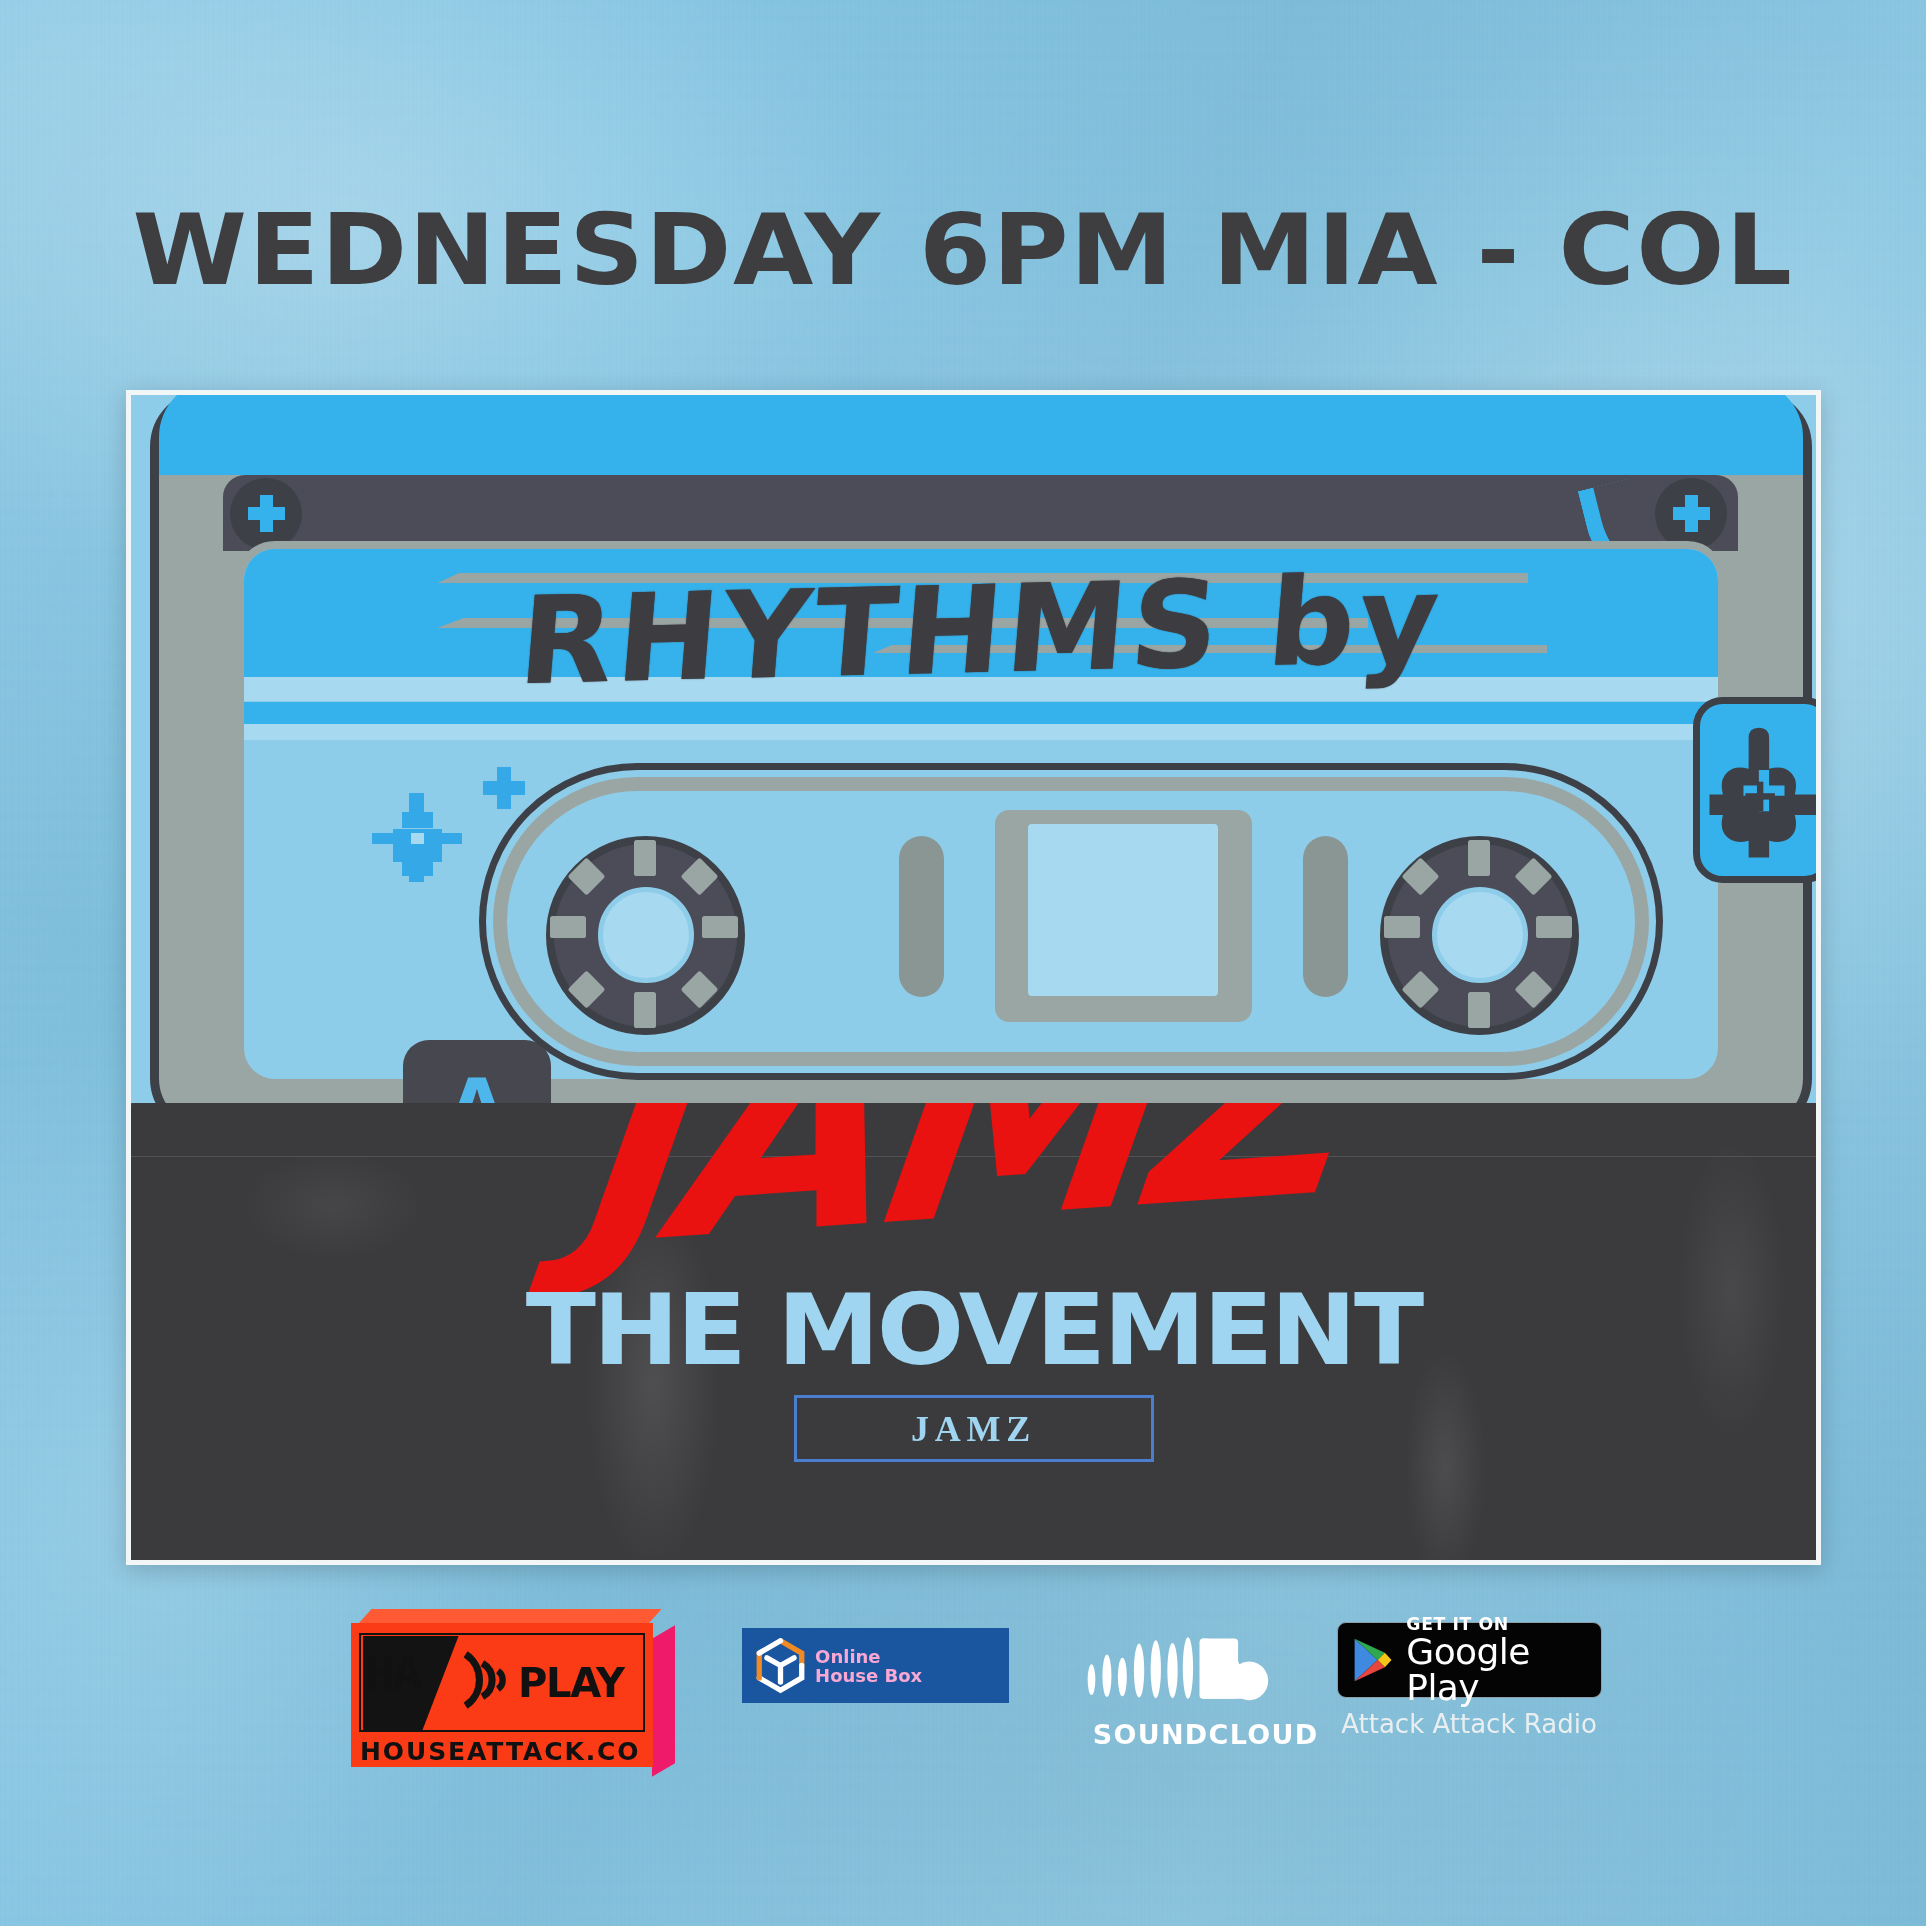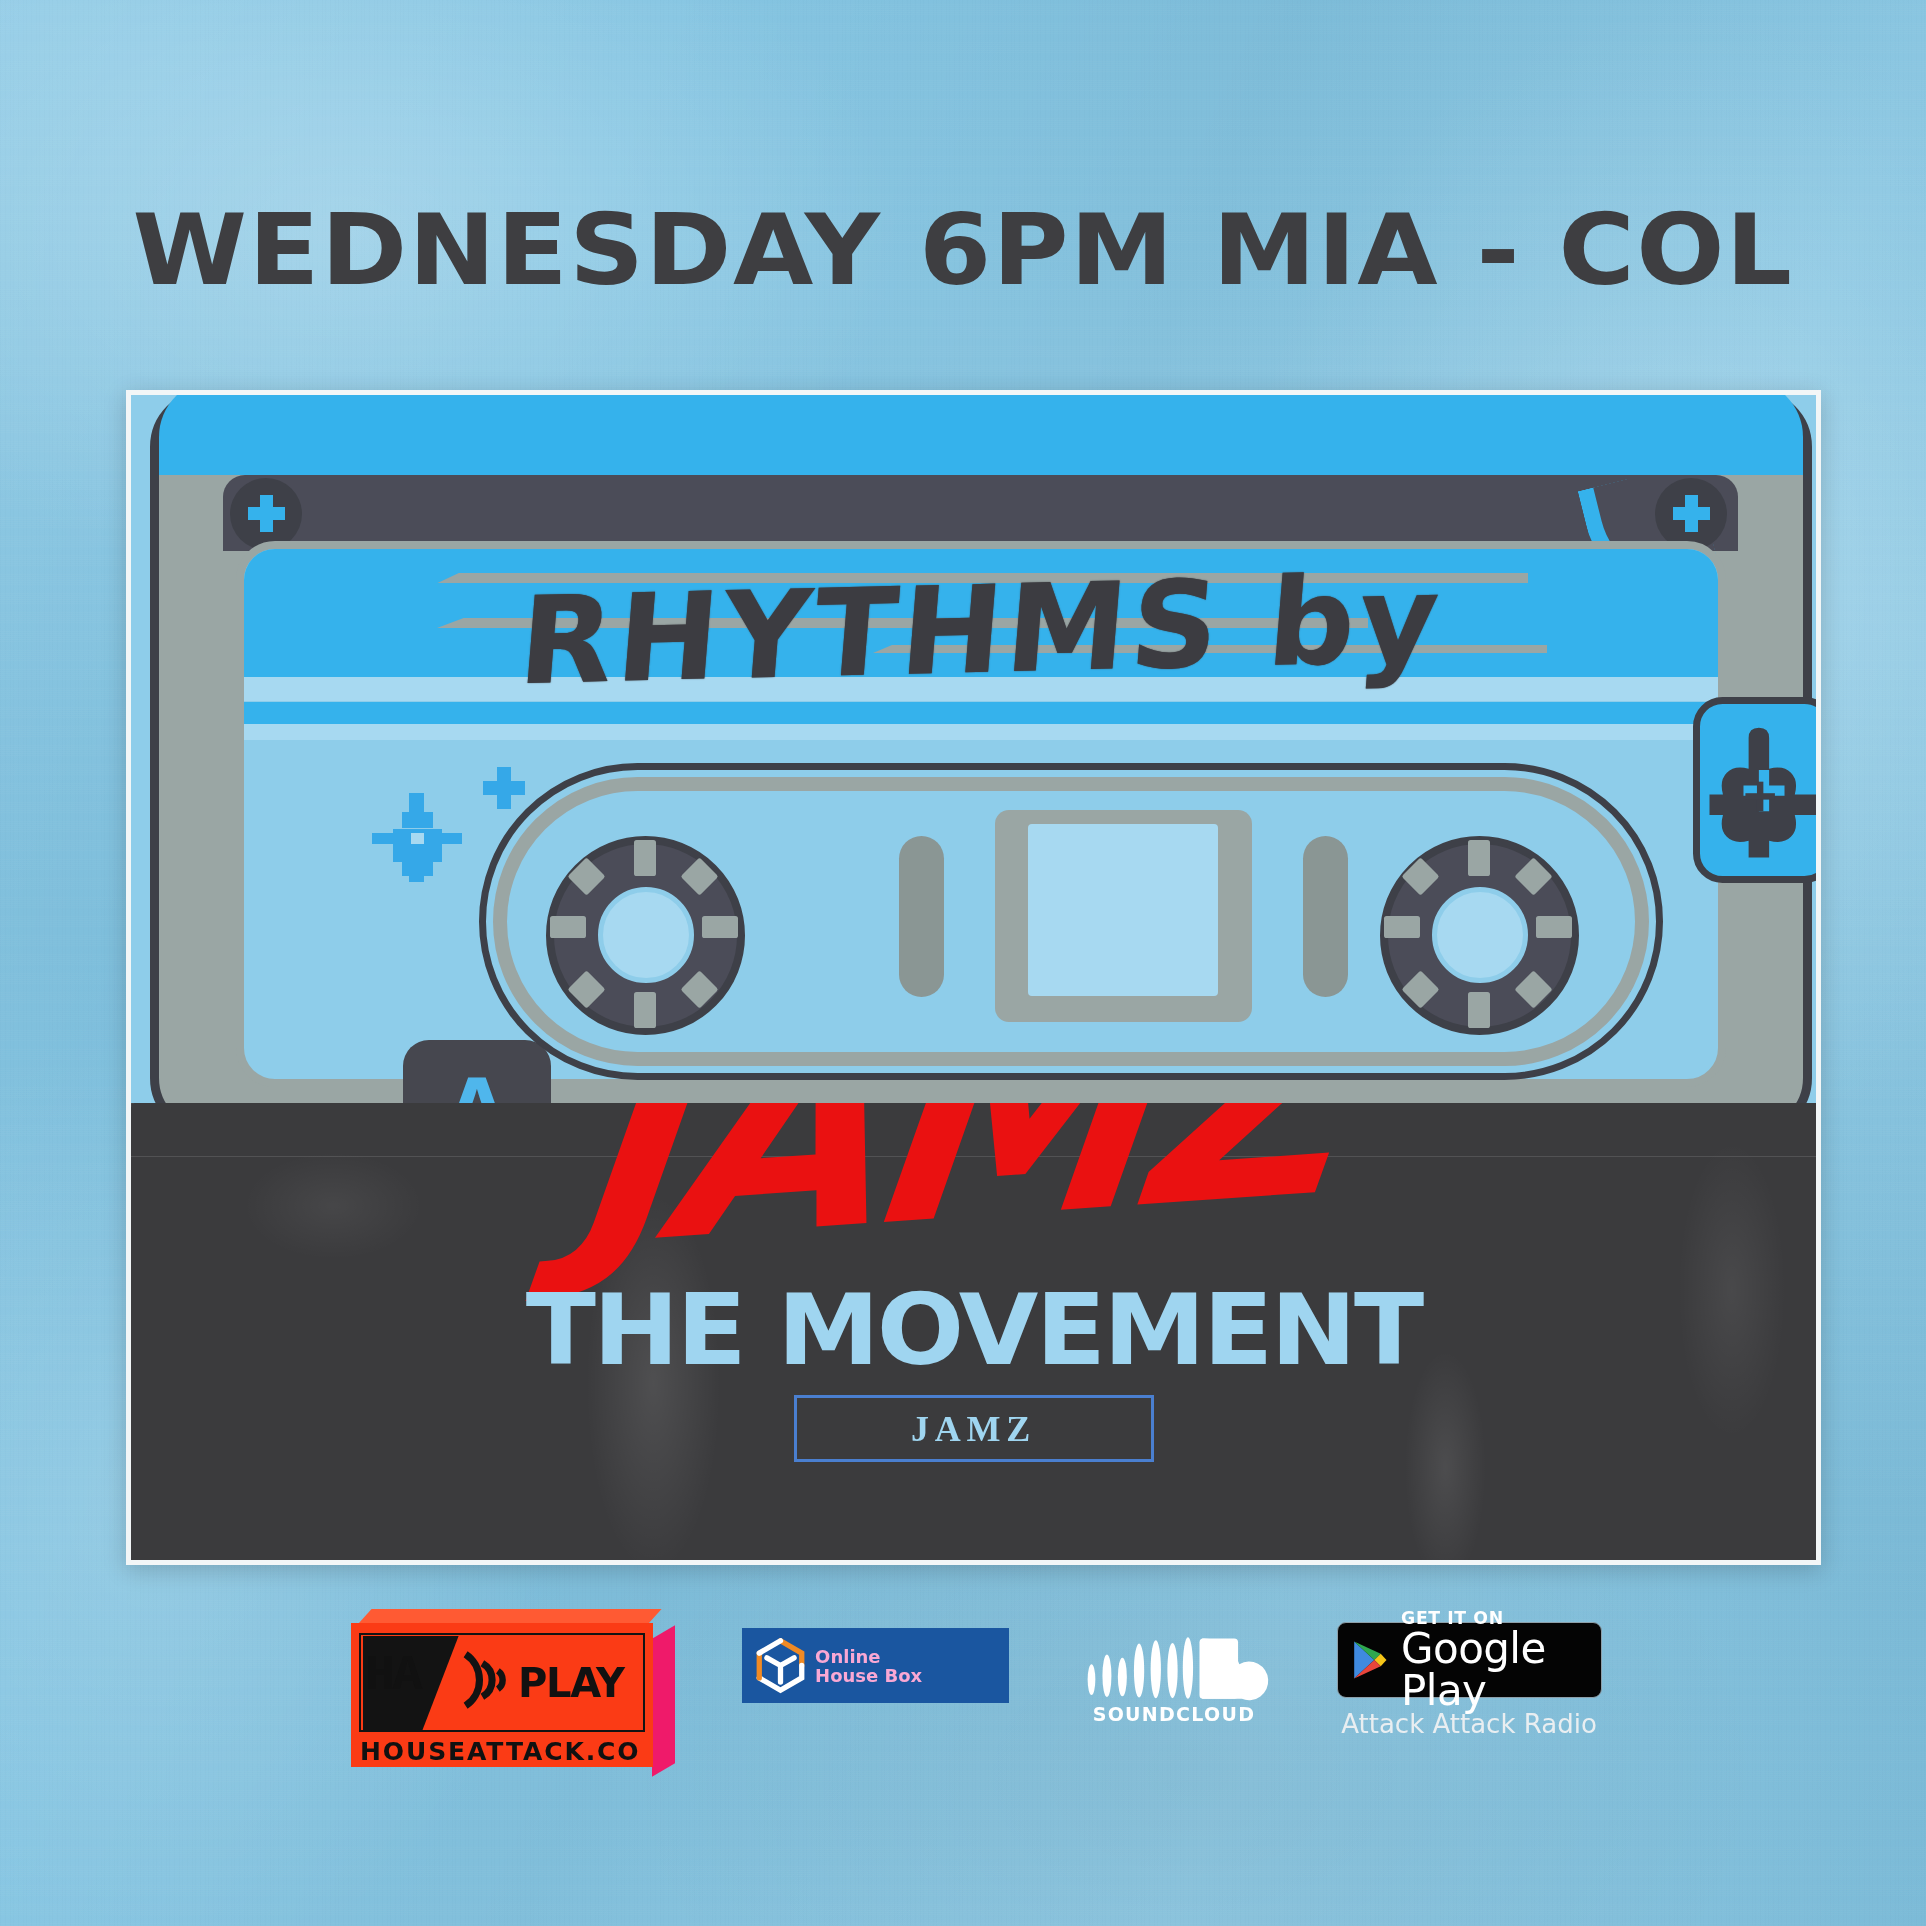--- a/index.html
+++ b/index.html
@@ -222,25 +222,25 @@
   #ha-radio .inner{position:absolute;left:7.7px;top:10.3px;width:286px;height:99px;border:2.6px solid #131313;box-sizing:border-box;}
   #ha-radio .ha{position:absolute;left:14px;top:24.4px;color:#111;font-weight:bold;font-size:50px;font-family:Liberation Mono, monospace;letter-spacing:-2.6px;}
   #ha-radio .radio{position:absolute;left:167px;top:37px;color:#111;font-weight:bold;font-size:40px;font-family:"DejaVu Sans",sans-serif;letter-spacing:-1.3px;}
   #ha-radio .domain{position:absolute;left:9px;top:114px;color:#111;font-weight:bold;font-size:25px;letter-spacing:1.9px;font-family:"DejaVu Sans",sans-serif;}
   #ha-radio .blackwedge{position:absolute;left:11.6px;top:13px;width:96px;height:95px;background:#131313;clip-path:polygon(0 0,100% 0,62% 100%,0 100%);}
   
   #orb{position:absolute;left:742px;top:10.3px;width:267px;height:75px;background:#1a56a0;display:flex;align-items:center;}
   #orb .txt{color:#f9a8d4;font-weight:bold;font-size:18px;line-height:1.06;font-family:"DejaVu Sans",sans-serif;margin-left:5.1px;}
   
   #sc{position:absolute;left:1085px;top:5.1px;width:212px;height:148px;}
-  #sc .name{position:absolute;left:7.7px;top:80px;color:#fff;font-weight:bold;font-size:19px;letter-spacing:1.3px;font-family:"DejaVu Sans",sans-serif;}
+  #sc .name{position:absolute;left:7.7px;top:96px;color:#fff;font-weight:bold;font-size:27px;letter-spacing:1.3px;font-family:"DejaVu Sans",sans-serif;}
   
   #gp{position:absolute;left:1337px;top:3.9px;width:265px;height:76px;background:#040404;border-radius:9px;border:1.3px solid #8d9fa9;display:flex;align-items:center;box-sizing:border-box;}
   #gp .getit{color:#fff;font-size:17.3px;font-weight:bold;letter-spacing:0.6px;font-family:"DejaVu Sans",sans-serif;}
-  #gp .gplay{color:#fff;font-size:42px;font-family:"DejaVu Sans",sans-serif;letter-spacing:-0.6px;line-height:1;}
+  #gp .gplay{color:#fff;font-size:36px;font-family:"DejaVu Sans",sans-serif;letter-spacing:-0.6px;line-height:1;}
   #gp-caption{position:absolute;left:1334px;top:91px;width:270px;text-align:center;color:#e9eef1;font-size:26px;font-family:"DejaVu Sans",sans-serif;}
 </style>
 </head>
 <body>
 
 <div id="bg-texture"></div>
 <div id="bg-grain"></div>
 
 <div id="headline">WEDNESDAY 6PM MIA - COL</div>
 

